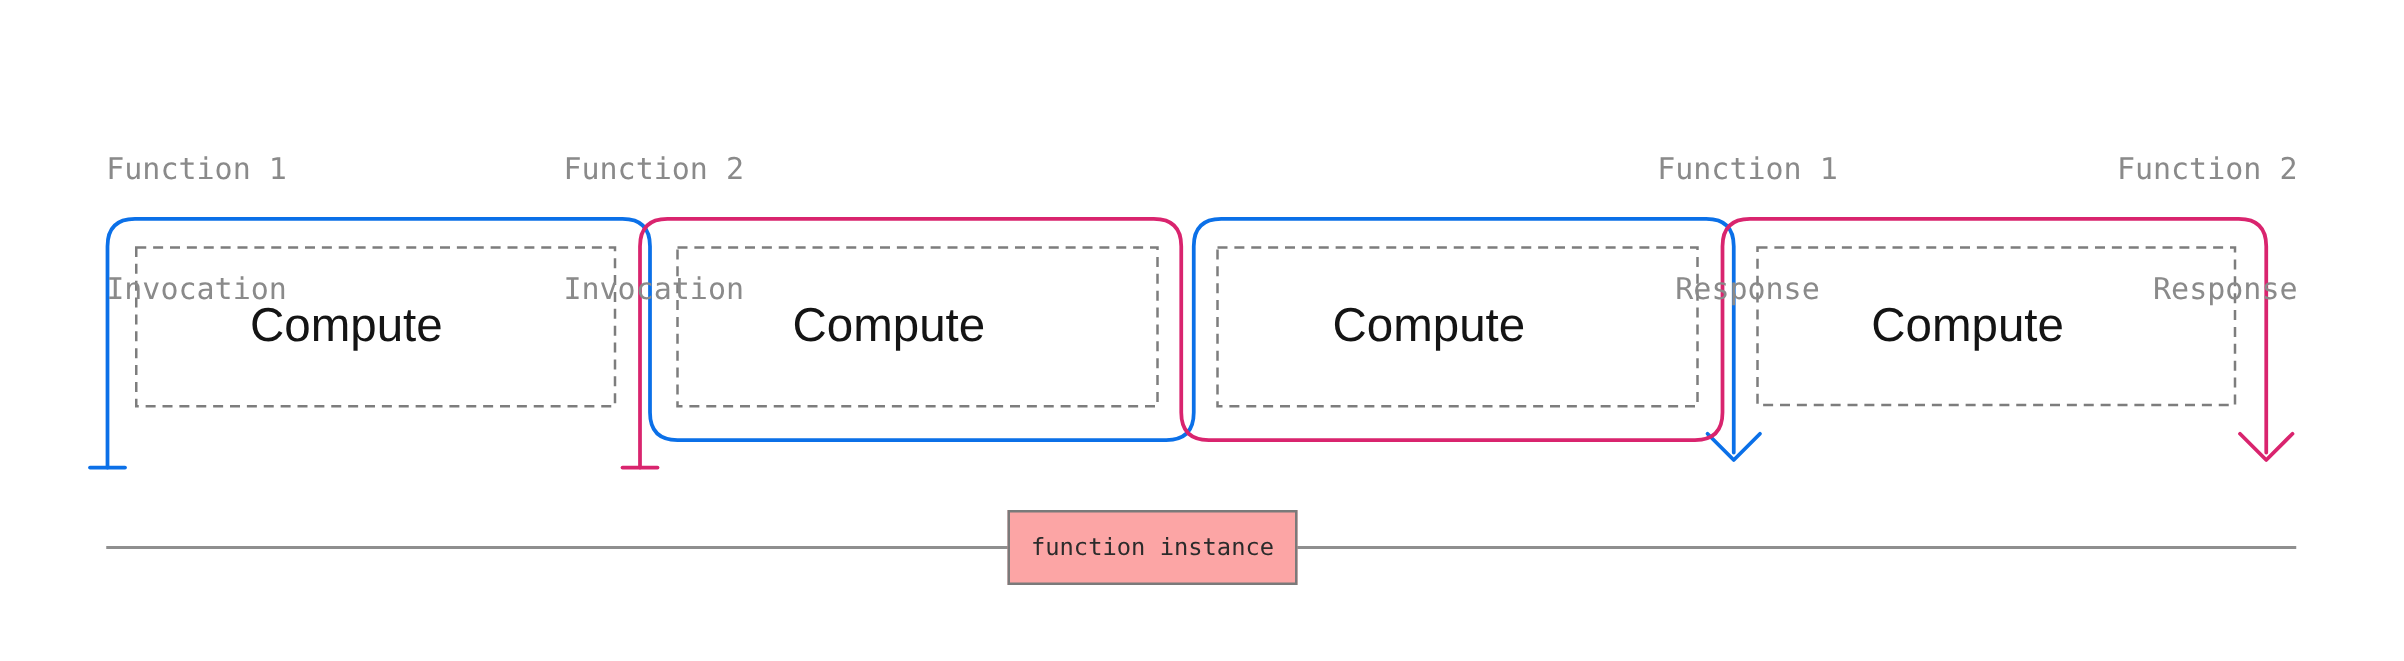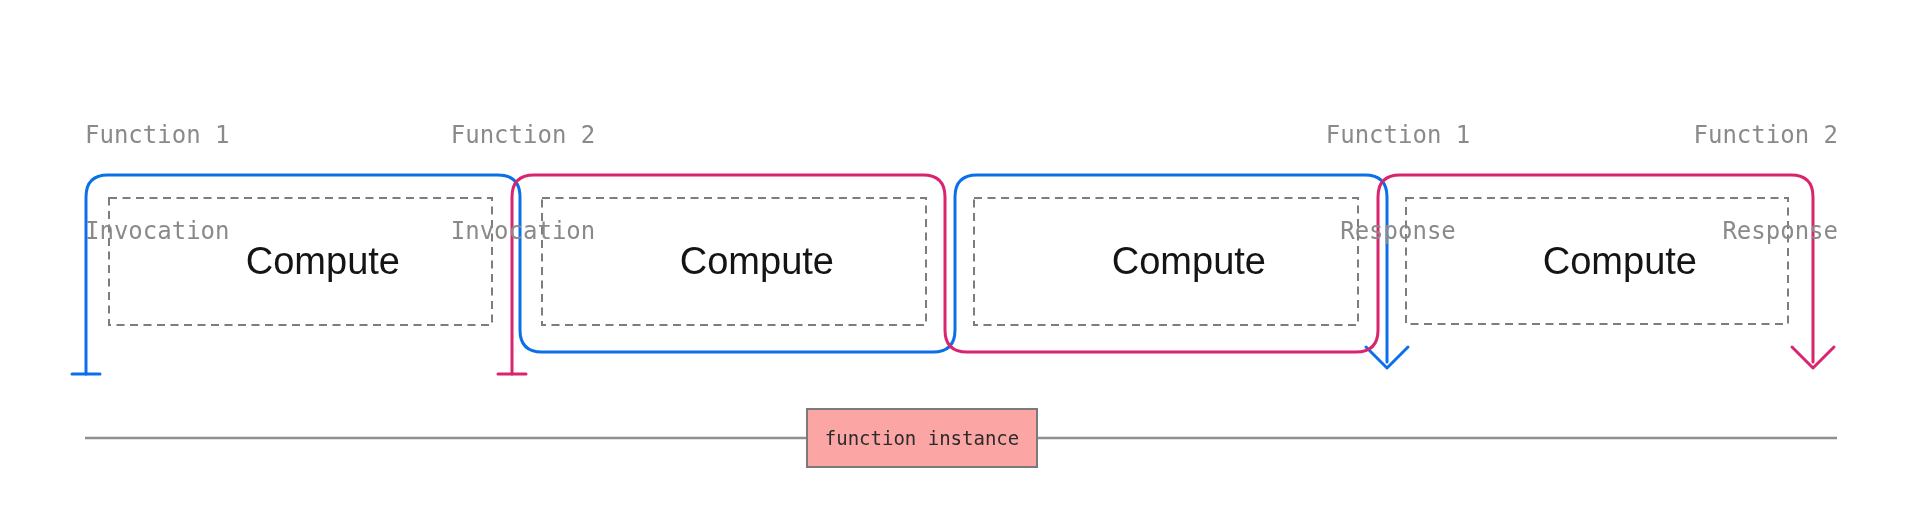--- a/index.html
+++ b/index.html
@@ -22,21 +22,21 @@
   .toplabel span{display:block;}
   .tl-left{text-align:left;}
   .tl-center{text-align:center;}
   .tl-right{text-align:right;}
   .compute{
     position:absolute;
     top:241px;
     width:200px;
     height:40px;
     line-height:40px;
-    text-align:right;
+    text-align:left;
     font-family:"Liberation Sans", sans-serif;
     font-size:38px;
     color:#141414;
   }
   .instance-box{
     position:absolute;
     left:806px;top:408px;
     width:232px;height:60px;
     box-sizing:border-box;
     background:#fca5a5;

